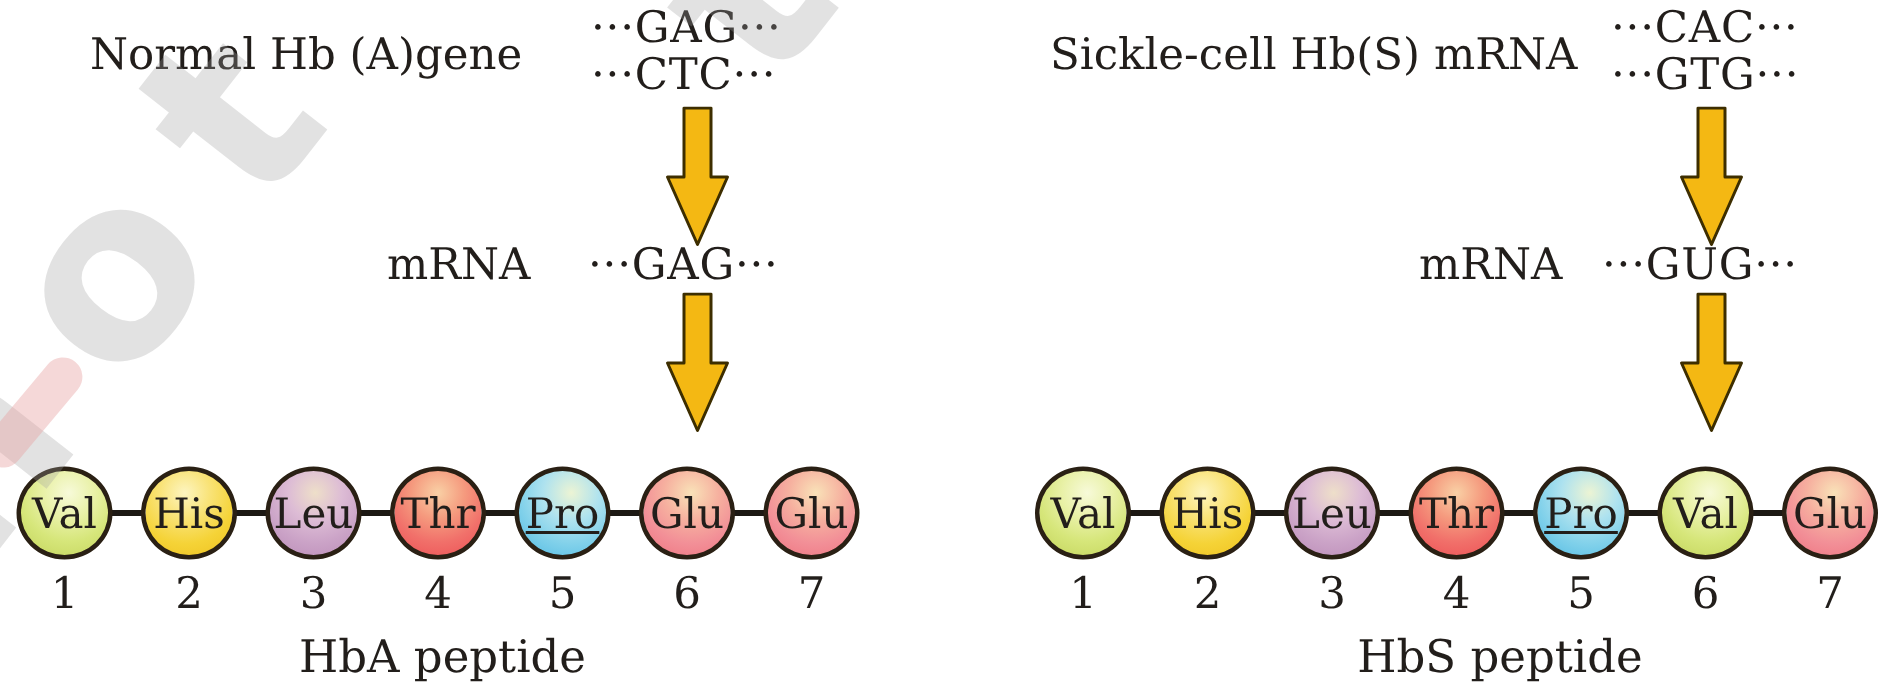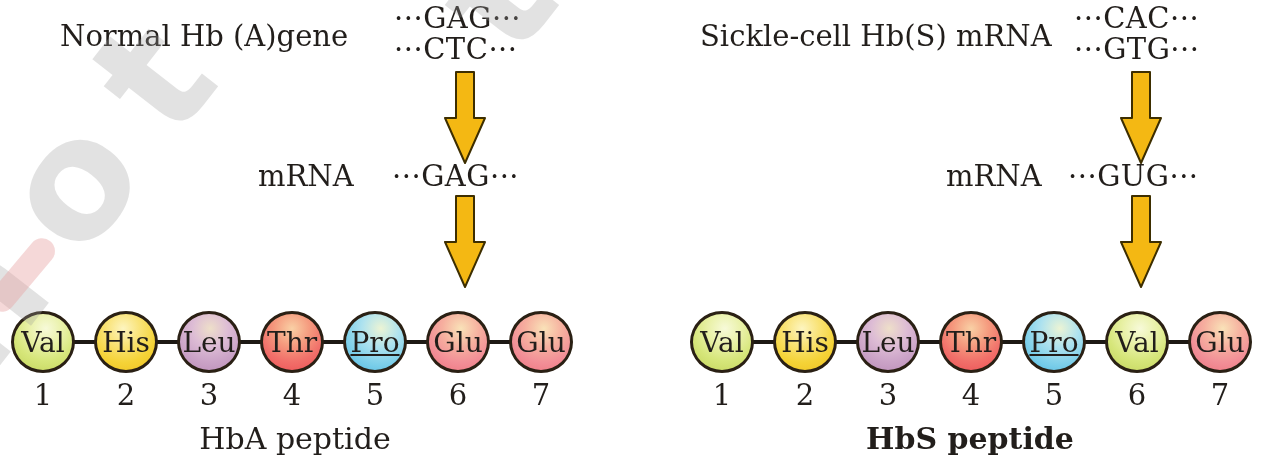--- a/index.html
+++ b/index.html
@@ -40,21 +40,21 @@
   .dna-codons.left{left:394px;}
   .dna-codons.right{left:1074px;}
   .mrna-label{position:absolute;top:159px;font-size:29px;white-space:nowrap;z-index:2;}
   .mrna-label.left{left:258px;}
   .mrna-label.right{left:946px;}
   .mrna-codon{position:absolute;top:159px;font-size:29px;letter-spacing:0.5px;white-space:nowrap;z-index:2;}
   .mrna-codon.left{left:392px;}
   .mrna-codon.right{left:1068px;}
   .caption{position:absolute;top:421px;width:300px;font-size:30px;text-align:center;white-space:nowrap;z-index:2;}
   .caption.left{left:145px;}
-  .caption.right{left:820px;font-weight:bold;}
+  .caption.right{left:850px;}
   
   .arrow{position:absolute;z-index:2;}
   
   .circle{
     position:absolute;top:311px;width:64px;height:62px;
     border:3px solid #2a2014;border-radius:50%;
     box-sizing:border-box;
     display:flex;align-items:center;justify-content:center;
     font-size:28px;z-index:2;
   }

